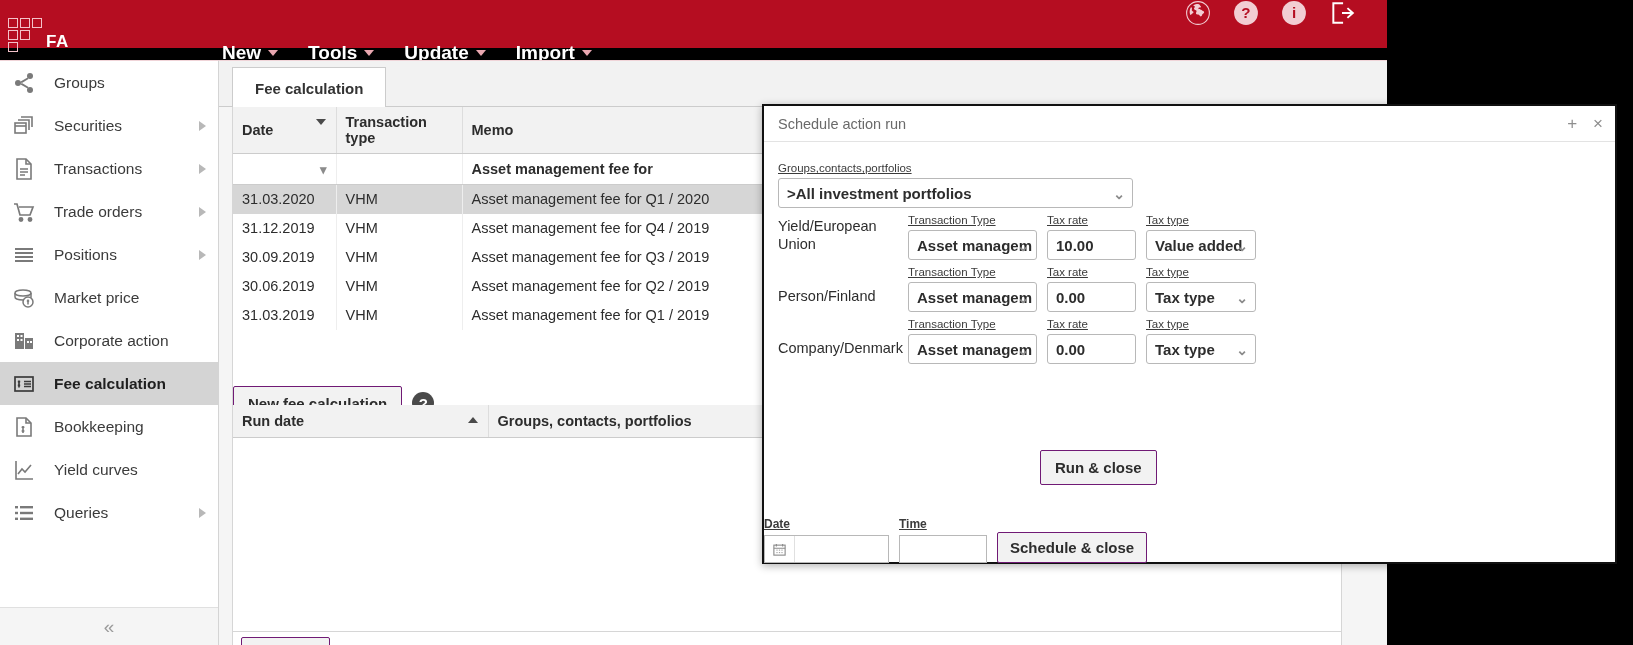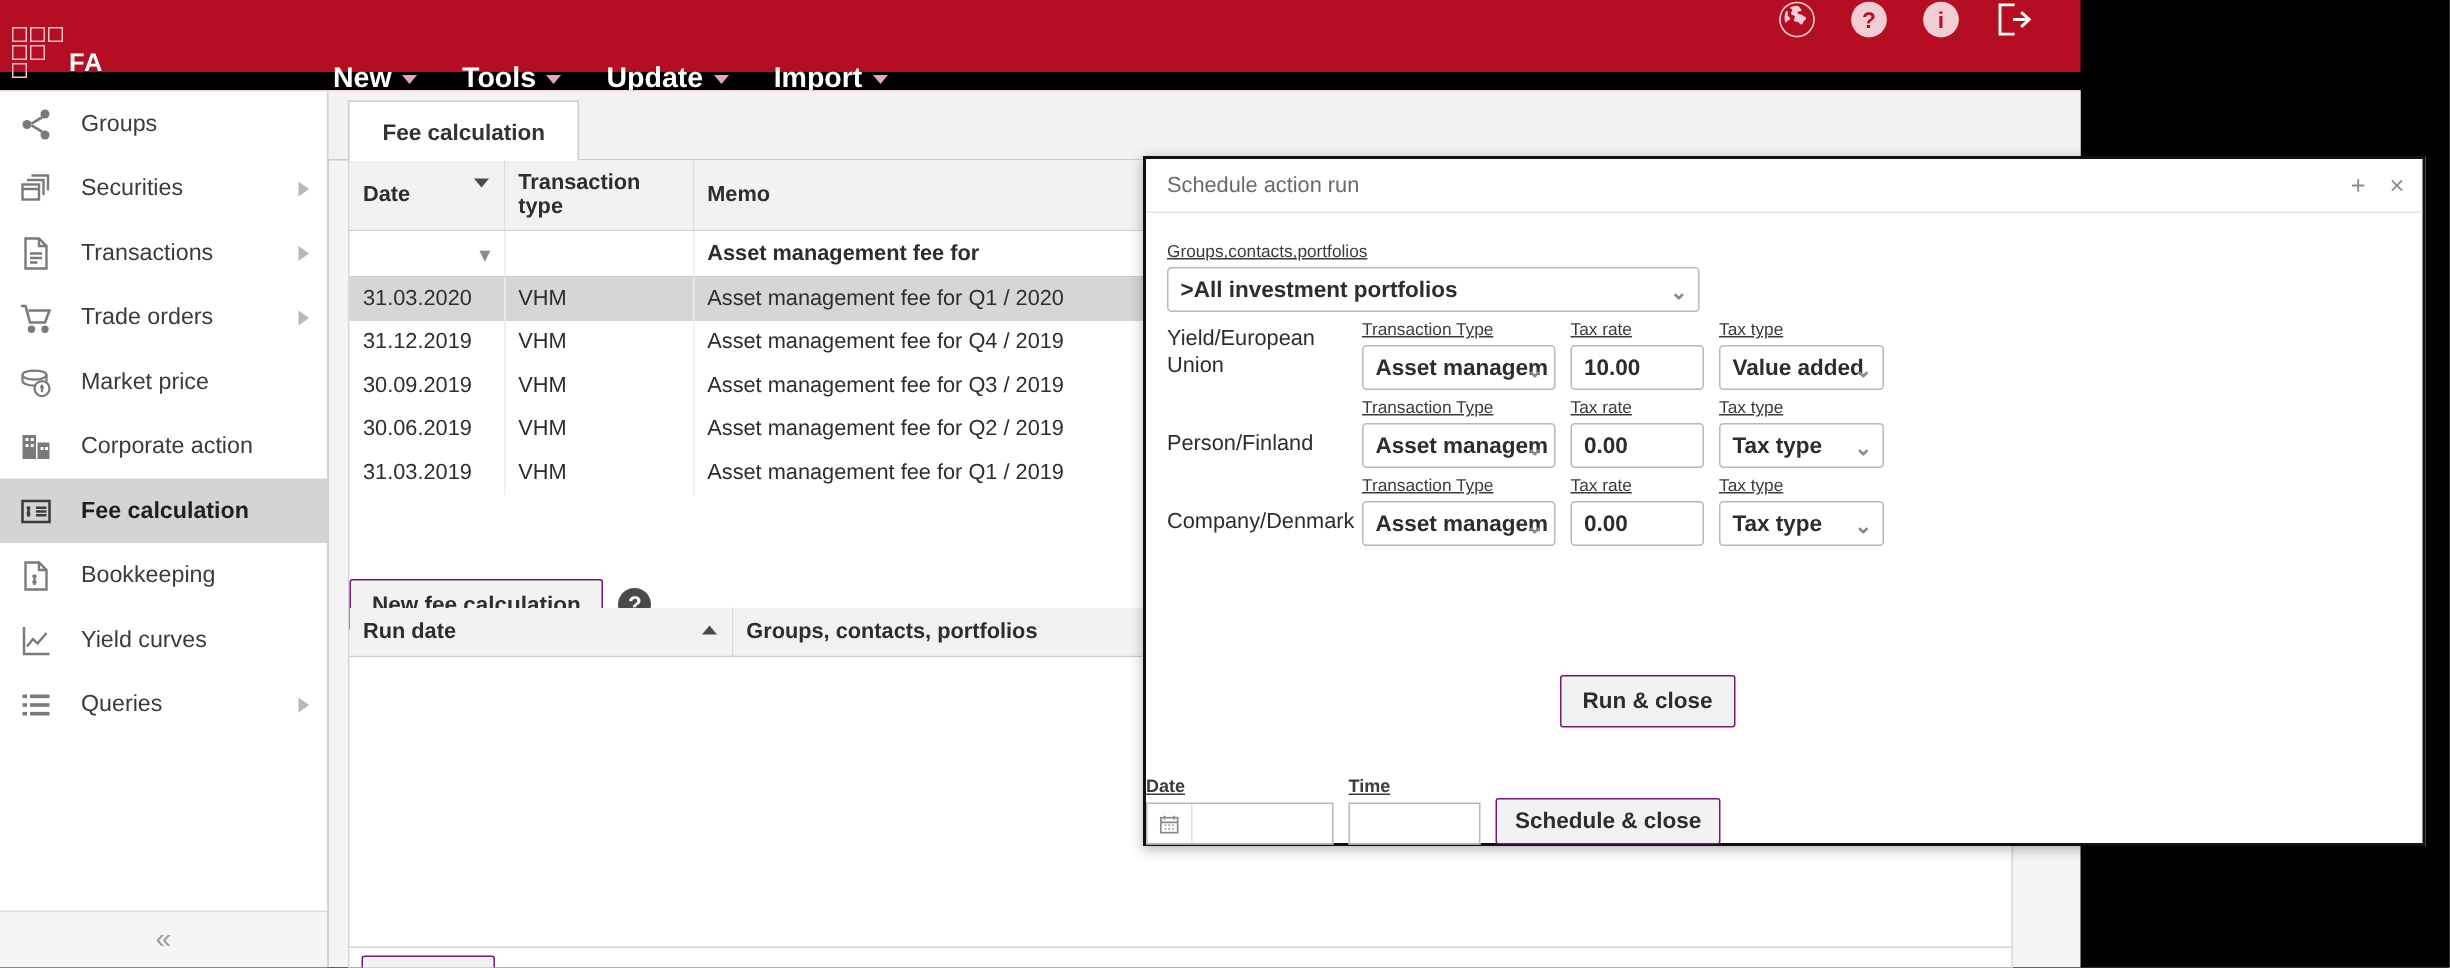--- a/index.html
+++ b/index.html
@@ -324,20 +324,29 @@
             <path d="M2 4h3l3 11h10l3-8H7"></path>
               <circle cx="9" cy="19.5" r="1.6" fill="#7a7a7a"></circle>
               <circle cx="18" cy="19.5" r="1.6" fill="#7a7a7a"></circle>
           </svg>
         </span>
         <span class="side-label">Trade orders</span>
         <span class="caret-r"></span>
       </div>
 
 
+      <div class="side-item">
+        <span class="side-icon">
+          <svg width="24" height="24" viewBox="0 0 24 24" stroke="#7a7a7a" stroke-width="2">
+            <path d="M3 6h18M3 10h18M3 14h18M3 18h18"></path>
+          </svg>
+        </span>
+        <span class="side-label">Positions</span>
+        <span class="caret-r"></span>
+      </div>
 
       <div class="side-item">
         <span class="side-icon">
           <svg width="24" height="24" viewBox="0 0 24 24" fill="none" stroke="#7a7a7a" stroke-width="1.5">
             <ellipse cx="11" cy="7" rx="8" ry="3"></ellipse>
               <path d="M3 7v4c0 1.7 3.6 3 8 3s8-1.3 8-3V7"></path>
             <circle cx="16" cy="16" r="5" fill="#fff"></circle>
               <path d="M16 13.5v5M14.8 15h2.4"></path>
           </svg>
         </span>

